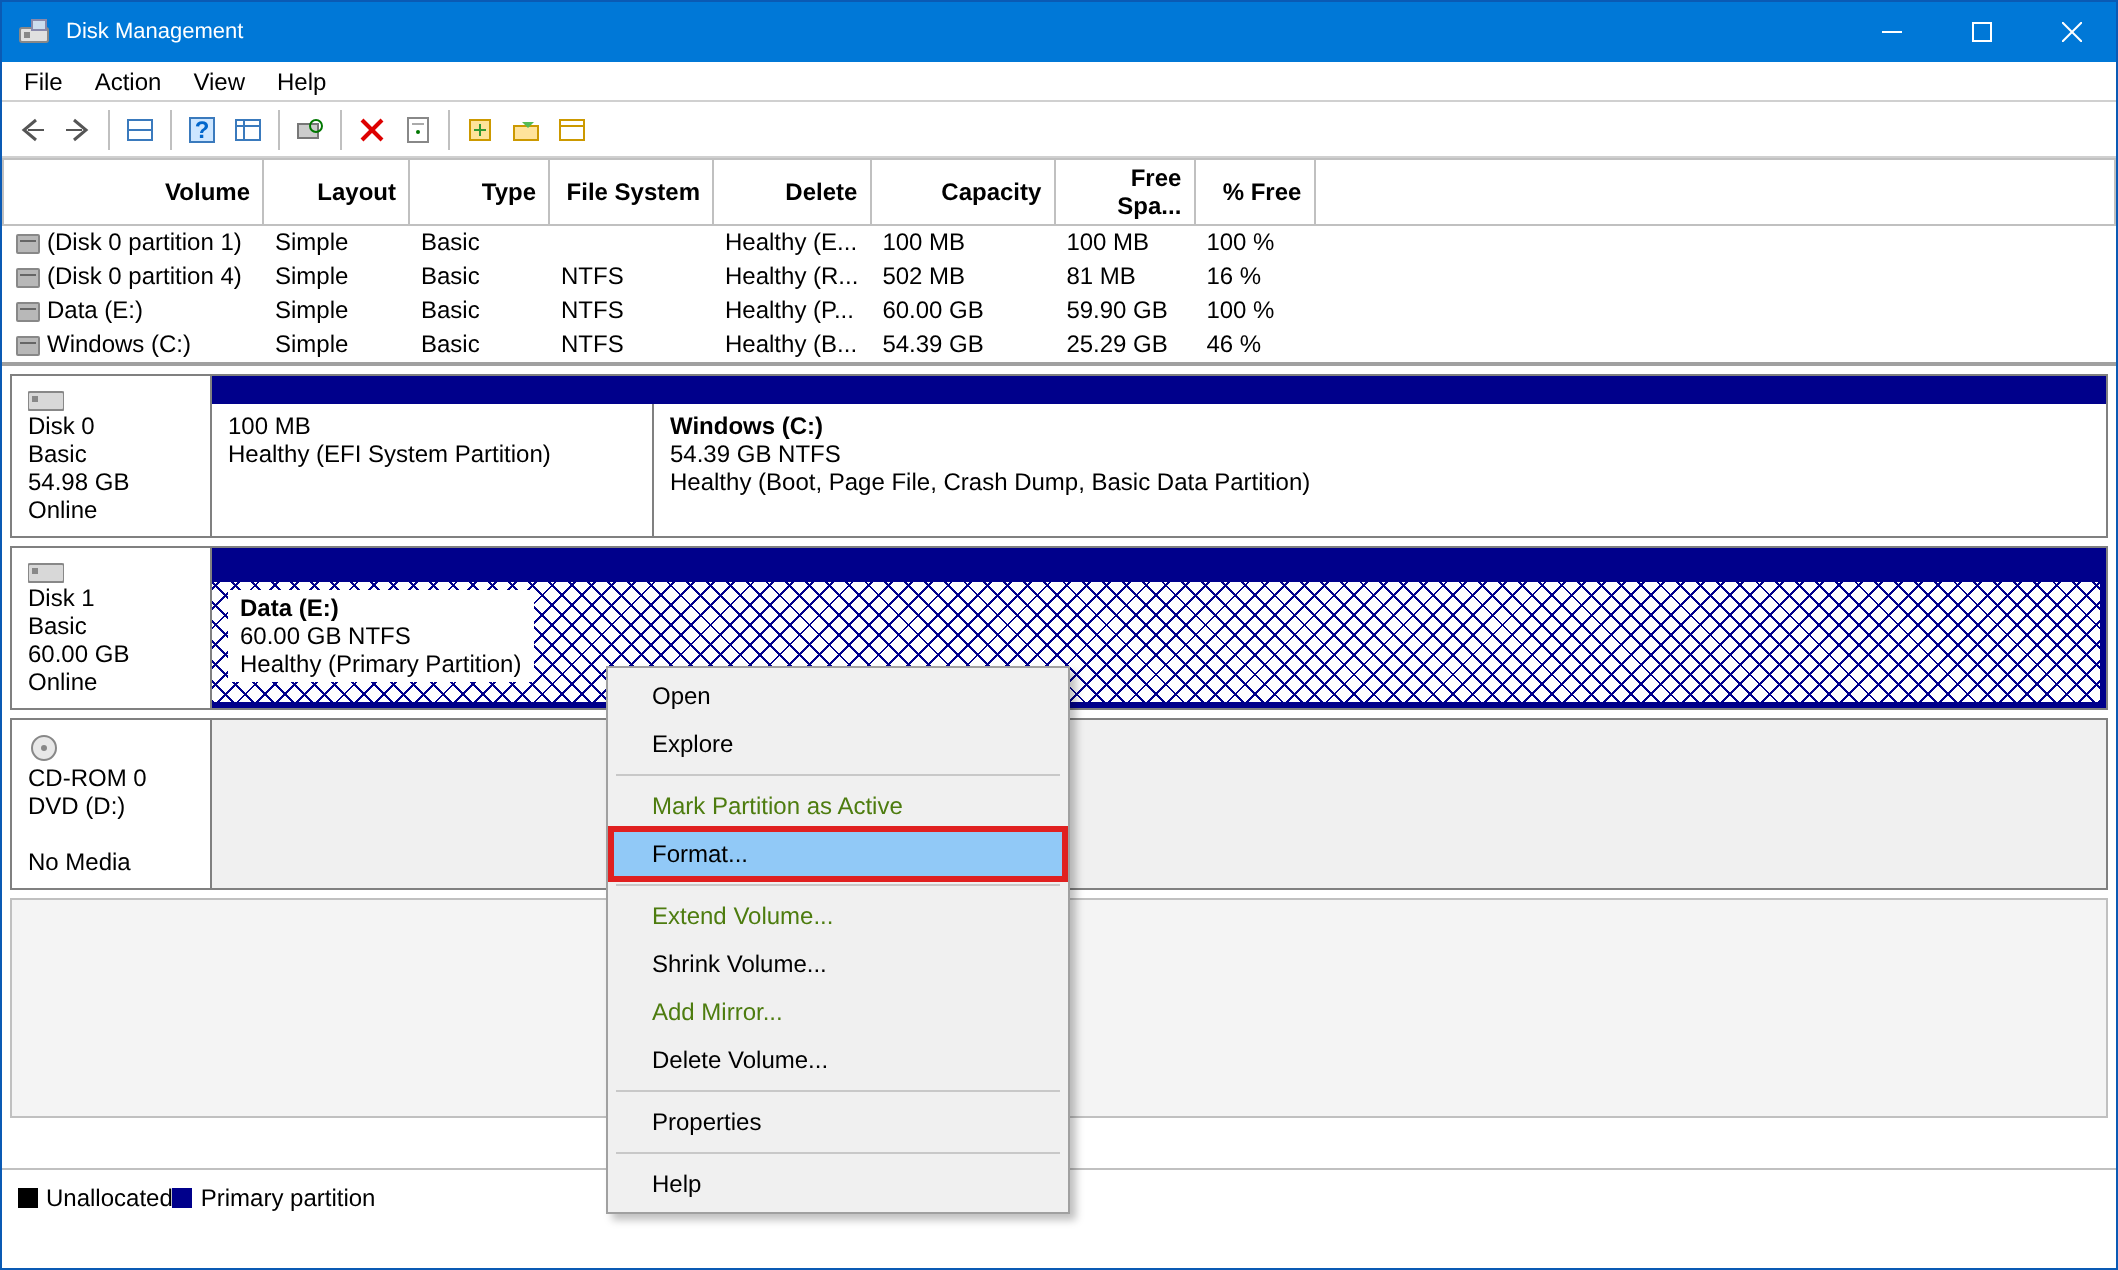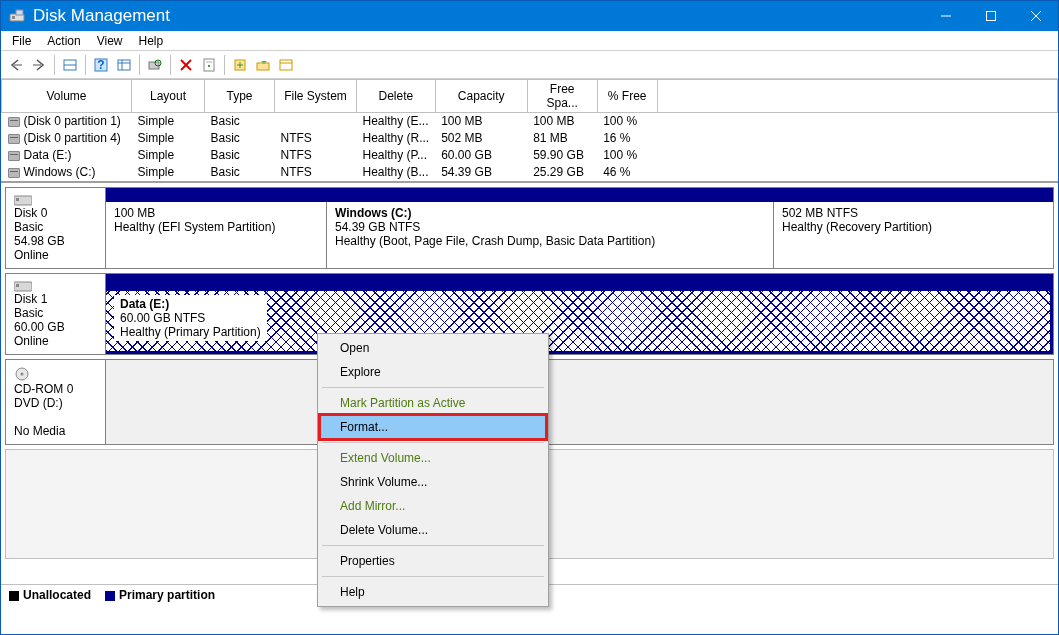--- a/index.html
+++ b/index.html
@@ -1,31 +1,31 @@
 <!DOCTYPE html>
 <html><head>
 <meta charset="utf-8">
 <style>
 * { box-sizing: border-box; margin: 0; padding: 0; font-family: "Segoe UI", Tahoma, sans-serif; font-size: 12px; }
 body { background: #fff; width: 1059px; height: 635px; overflow: hidden; border: 1px solid #0a5ab4; }
 
 .titlebar { background: #0078d7; color: #fff; height: 30px; display: flex; align-items: center; padding: 0 0 0 8px; }
 .titlebar .title-icon { width: 16px; height: 16px; margin-right: 8px; }
-.titlebar .title { flex: 1; font-size: 17px; }
+.titlebar .title { flex: 1; font-size: 11px; }
 .titlebar .win-btn { width: 45px; height: 30px; display: flex; align-items: center; justify-content: center; color: #fff; }
 
 .menubar { height: 20px; display: flex; align-items: center; padding: 1px 4px; border-bottom: 1px solid #d0d0d0; gap: 2px; }
 .menubar .menu-item { padding: 2px 7px; cursor: default; }
 
 .toolbar { height: 28px; display: flex; align-items: center; padding: 2px 4px; border-bottom: 1px solid #d0d0d0; gap: 1px; }
 .toolbar .tb-btn { width: 22px; height: 22px; display: flex; align-items: center; justify-content: center; border: 1px solid transparent; }
 .toolbar .tb-sep { width: 1px; height: 20px; background: #c0c0c0; margin: 0 3px; }
 
 .vol-table { border-collapse: collapse; width: 100%; }
-.vol-table th { text-align: center; font-weight: normal; padding: 2px 6px; border: 1px solid #c0c0c0; background: #fff; height: 20px; }
+.vol-table th { text-align: right; font-weight: bold; padding: 2px 6px; border: 1px solid #c0c0c0; background: #fff; height: 20px; }
 .vol-table td { padding: 1px 6px; height: 17px; white-space: nowrap; }
 .vol-icon { display: inline-block; width: 12px; height: 10px; background: #b8b8b8; border: 1px solid #888; border-radius: 1px; vertical-align: middle; margin-right: 4px; position: relative; }
 .vol-icon::after { content: ""; position: absolute; top: 2px; left: 1px; width: 8px; height: 1px; background: #666; }
 
 .disk-area { border-top: 2px solid #a0a0a0; padding: 4px; height: 403px; background:#fff;}
 .disk-row { display: flex; border: 1px solid #808080; margin-bottom: 4px; background:#fff;}
 .disk-label { width: 100px; padding: 6px 8px; border-right: 1px solid #808080; }
 .disk-label .dname { font-weight: normal; }
 .parts { flex: 1; display: flex; flex-direction: column; }
 .parts-header { height: 14px; background: #00008b; }
@@ -35,21 +35,21 @@
 .part .pname { font-weight: bold; }
 .part-data-hatch {
   flex:1; border-left:none;
   background-image: repeating-linear-gradient(45deg, #00008b 0, #00008b 1px, transparent 1px, transparent 7px),
                     repeating-linear-gradient(-45deg, #00008b 0, #00008b 1px, transparent 1px, transparent 7px);
   border: 3px solid #00008b;
   display:flex; flex-direction:column;
 }
 .part-data-inner { background:#fff; padding: 2px 6px; align-self:flex-start;}
 
-.legend { height: 22px; border-top: 1px solid #c0c0c0; display: flex; align-items: center; padding: 0 8px; gap: 14px; background:#fff;font-weight:bold;}
+.legend { height: 22px; border-top: 1px solid #c0c0c0; display: flex; align-items: flex-end; padding: 0 8px; background:#fff;}
 .legend .sw { width: 10px; height: 10px; display: inline-block; margin-right: 4px; vertical-align: middle; }
 
 .ctx-menu { position: absolute; background: #f0f0f0; border: 1px solid #a0a0a0; box-shadow: 3px 3px 4px rgba(0,0,0,0.25); width: 232px; padding: 2px; z-index: 100; }
 .ctx-item { padding: 5px 20px; cursor: default; }
 .ctx-item.disabled { color: #4d7c0f; }
 .ctx-item.hl { background: #91c9f7; outline: 3px solid #e02020; outline-offset: -1px; }
 .ctx-sep { height: 1px; background: #c8c8c8; margin: 3px 2px; }
 
 svg { display:block; }
 </style>
@@ -248,24 +248,20 @@
       <div class="parts-body">
         <div class="part" style="width:220px">
           <div>100 MB</div>
           <div>Healthy (EFI System Partition)</div>
         </div>
         <div class="part" style="flex:1">
           <div class="pname">Windows  (C:)</div>
           <div>54.39 GB NTFS</div>
           <div>Healthy (Boot, Page File, Crash Dump, Basic Data Partition)</div>
         </div>
-        <div class="part" style="width:280px">
-          <div>502 MB NTFS</div>
-          <div>Healthy (Recovery Partition)</div>
-        </div>
       </div>
     </div>
   </div>
 
   <div class="disk-row">
     <div class="disk-label">
       <span><svg width="18" height="12" style="vertical-align:middle">
             <rect x="0" y="2" width="18" height="9" rx="1" fill="#d8d8d8" stroke="#888"></rect>
             <rect x="2" y="4" width="3" height="3" fill="#888"></rect>
           </svg></span>
@@ -302,21 +298,21 @@
   </div>
 
   <div style="border:1px solid #c0c0c0; height:110px; background:#f4f4f4;"></div>
 </div>
 
 <div class="legend">
   <span><span class="sw" style="background:#000"></span><span>Unallocated</span></span>
   <span><span class="sw" style="background:#00008b"></span><span>Primary partition</span></span>
 </div>
 
-<div class="ctx-menu" style="left:317px; top:333px;">
+<div class="ctx-menu" style="left:303px; top:333px;">
   <div class="ctx-item">Open</div>
   <div class="ctx-item">Explore</div>
   <div class="ctx-sep"></div>
   <div class="ctx-item disabled">Mark Partition as Active</div>
   <div class="ctx-item hl">Format...</div>
   <div class="ctx-sep"></div>
   <div class="ctx-item disabled">Extend Volume...</div>
   <div class="ctx-item">Shrink Volume...</div>
   <div class="ctx-item disabled">Add Mirror...</div>
   <div class="ctx-item">Delete Volume...</div>

